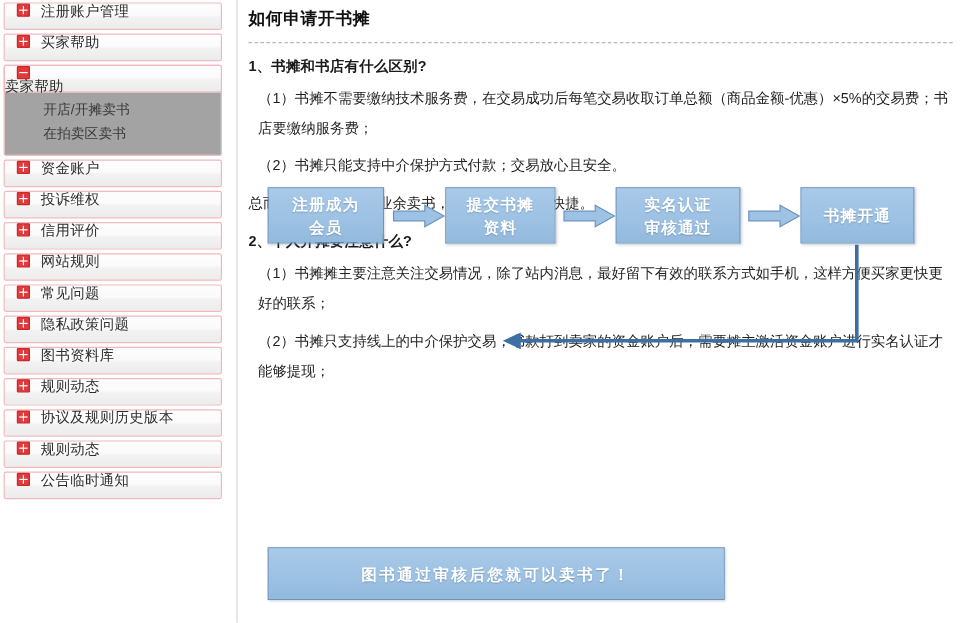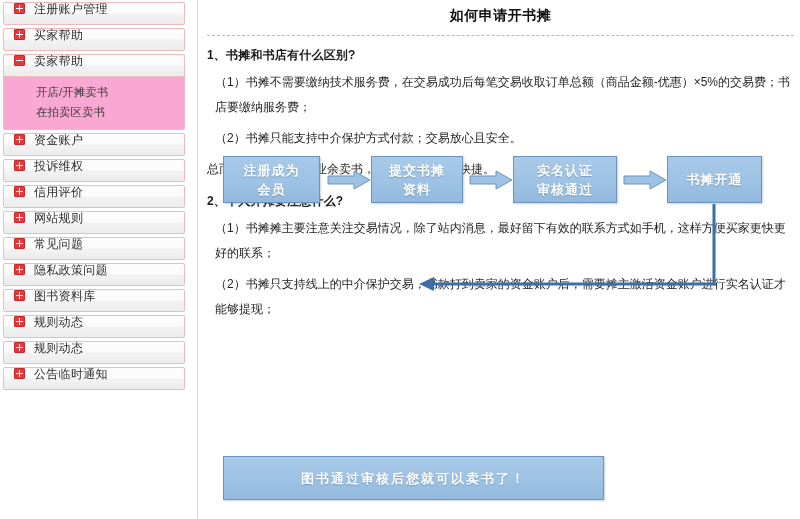--- a/index.html
+++ b/index.html
@@ -32,20 +32,21 @@
     border: 1px solid #f0b9bb;
     border-radius: 2px;
     background: linear-gradient(to bottom, #fdfdfd 0%, #fbfbfb 45%, #f2f2f2 55%, #ececec 100%);
     display: flex;
     align-items: flex-start;
     box-sizing: border-box;
     cursor: pointer;
   }
   .nav-item.group-open {
     background: linear-gradient(to bottom, #fdfdfd 0%, #fbfbfb 45%, #f2f2f2 55%, #ececec 100%);
+    flex-direction: column;
   }
   .nav-icon {
     width: 11px;
     height: 11px;
     margin-left: 10px;
     margin-right: 9px;
     background: #e03a3c;
     border: 1px solid #cf2628;
     border-radius: 1px;
     position: relative;
@@ -85,21 +86,21 @@
     background: #ffffff;
     box-sizing: border-box;
   }
   .nav-group .nav-item {
     margin: -1px -1px 0 -1px;
     border-color: #f0b9bb;
     border-radius: 2px 2px 0 0;
   }
   .sub-list {
     padding: 5px 0 7px 0;
-    background: #f9a8d4;
+    background: #a3a3a3;
   }
   .sub-item {
     font-size: 11.5px;
     color: #3a3a3a;
     padding: 2px 0 2px 32px;
     line-height: 16px;
     cursor: pointer;
     white-space: nowrap;
   }
 
@@ -117,21 +118,21 @@
   #content {
     position: absolute;
     left: 199px;
     top: 0;
     width: 601px;
     height: 519px;
     box-sizing: border-box;
     padding: 0 6px 0 8px;
   }
   #page-title {
-    text-align: center;
+    text-align: left;
     font-size: 14px;
     font-weight: bold;
     color: #111;
     margin: 7px 0 0 0;
     letter-spacing: 0.5px;
   }
   #title-rule {
     margin: 10px 0 0 0;
     border: 0;
     border-top: 1px dashed #b9b9b9;
@@ -248,20 +249,24 @@
   <div class="nav-item">
     <span class="nav-icon plus"></span>
     <span class="nav-label">图书资料库</span>
   </div>
 
   <div class="nav-item">
     <span class="nav-icon plus"></span>
     <span class="nav-label">规则动态</span>
   </div>
 
+  <div class="nav-item">
+    <span class="nav-icon plus"></span>
+    <span class="nav-label">协议及规则历史版本</span>
+  </div>
 
   <div class="nav-item">
     <span class="nav-icon plus"></span>
     <span class="nav-label">规则动态</span>
   </div>
 
   <div class="nav-item">
     <span class="nav-icon plus"></span>
     <span class="nav-label">公告临时通知</span>
   </div>

